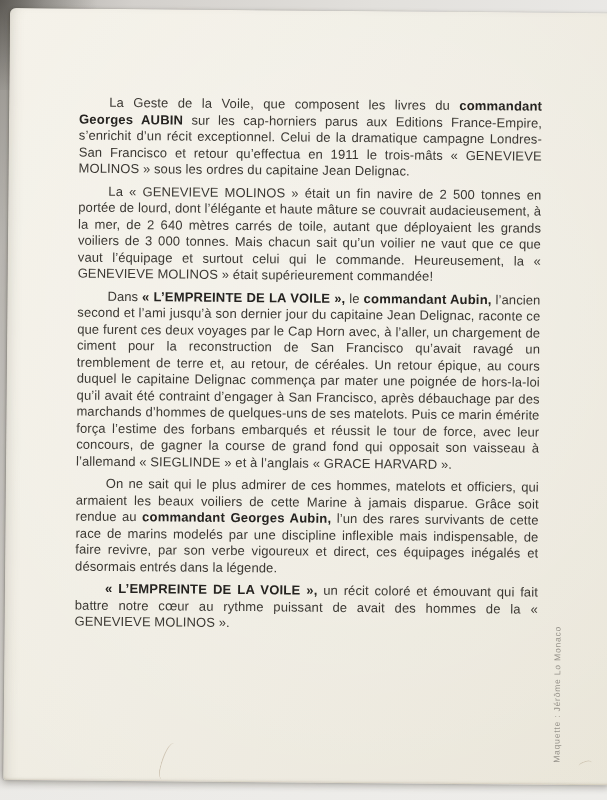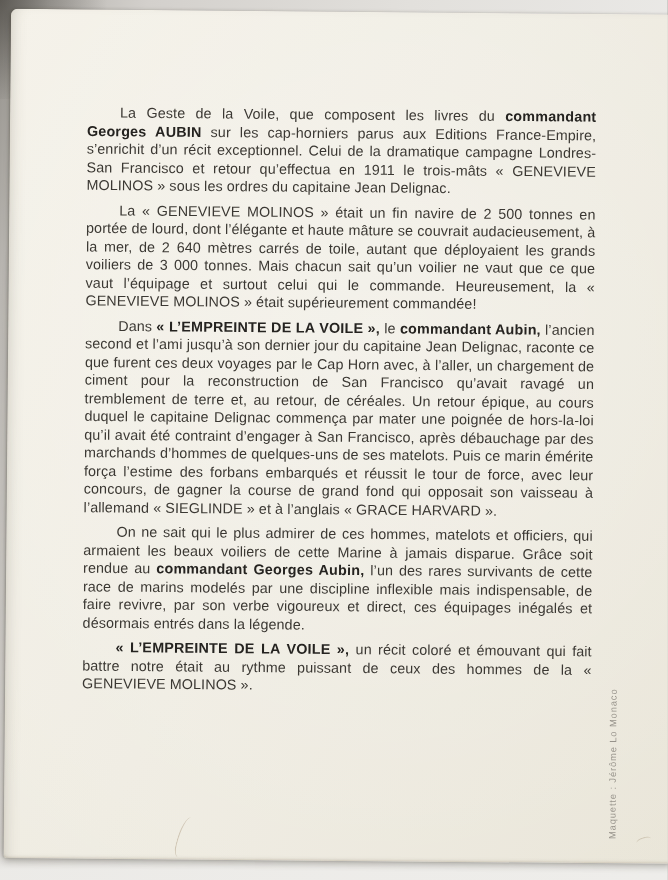--- a/index.html
+++ b/index.html
@@ -75,21 +75,21 @@
     <div class="text-block">
 
       <p class="para"><span>La Geste de la Voile, que composent les livres du </span><b>commandant Georges AUBIN</b><span> sur les cap-horniers parus aux Editions France-Empire, s’enrichit d’un récit exceptionnel. Celui de la dramatique campagne Londres-San Francisco et retour qu’effectua en 1911 le trois-mâts « GENEVIEVE MOLINOS » sous les ordres du capitaine Jean Delignac.</span></p>
 
       <p class="para"><span>La « GENEVIEVE MOLINOS » était un fin navire de 2&nbsp;500 tonnes en portée de lourd, dont l’élégante et haute mâture se couvrait audacieusement, à la mer, de 2&nbsp;640 mètres carrés de toile, autant que déployaient les grands voiliers de 3&nbsp;000 tonnes. Mais chacun sait qu’un voilier ne vaut que ce que vaut l’équipage et surtout celui qui le commande. Heureusement, la « GENEVIEVE MOLINOS » était supérieurement commandée!</span></p>
 
       <p class="para"><span>Dans </span><b>« L’EMPREINTE DE LA VOILE »,</b><span> le </span><b>commandant Aubin,</b><span> l’ancien second et l’ami jusqu’à son dernier jour du capitaine Jean Delignac, raconte ce que furent ces deux voyages par le Cap Horn avec, à l’aller, un chargement de ciment pour la reconstruction de San Francisco qu’avait ravagé un tremblement de terre et, au retour, de céréales. Un retour épique, au cours duquel le capitaine Delignac commença par mater une poignée de hors-la-loi qu’il avait été contraint d’engager à San Francisco, après débauchage par des marchands d’hommes de quelques-uns de ses matelots. Puis ce marin émérite força l’estime des forbans embarqués et réussit le tour de force, avec leur concours, de gagner la course de grand fond qui opposait son vaisseau à l’allemand « SIEGLINDE » et à l’anglais « GRACE HARVARD ».</span></p>
 
       <p class="para"><span>On ne sait qui le plus admirer de ces hommes, matelots et officiers, qui armaient les beaux voiliers de cette Marine à jamais disparue. Grâce soit rendue au </span><b>commandant Georges Aubin,</b><span> l’un des rares survivants de cette race de marins modelés par une discipline inflexible mais indispensable, de faire revivre, par son verbe vigoureux et direct, ces équipages inégalés et désormais entrés dans la légende.</span></p>
 
-      <p class="para"><b>« L’EMPREINTE DE LA VOILE »,</b><span> un récit coloré et émouvant qui fait battre notre était au rythme puissant de ceux des hommes de la « GENEVIEVE MOLINOS ».</span></p>
+      <p class="para"><b>« L’EMPREINTE DE LA VOILE »,</b><span> un récit coloré et émouvant qui fait battre notre cœur au rythme puissant de avait des hommes de la « GENEVIEVE MOLINOS ».</span></p>
 
     </div>
 
     <div class="credit">Maquette : Jérôme Lo Monaco</div>
 
     <div class="scratch"></div>
     <div class="scratch-small"></div>
 
   </div>
 

